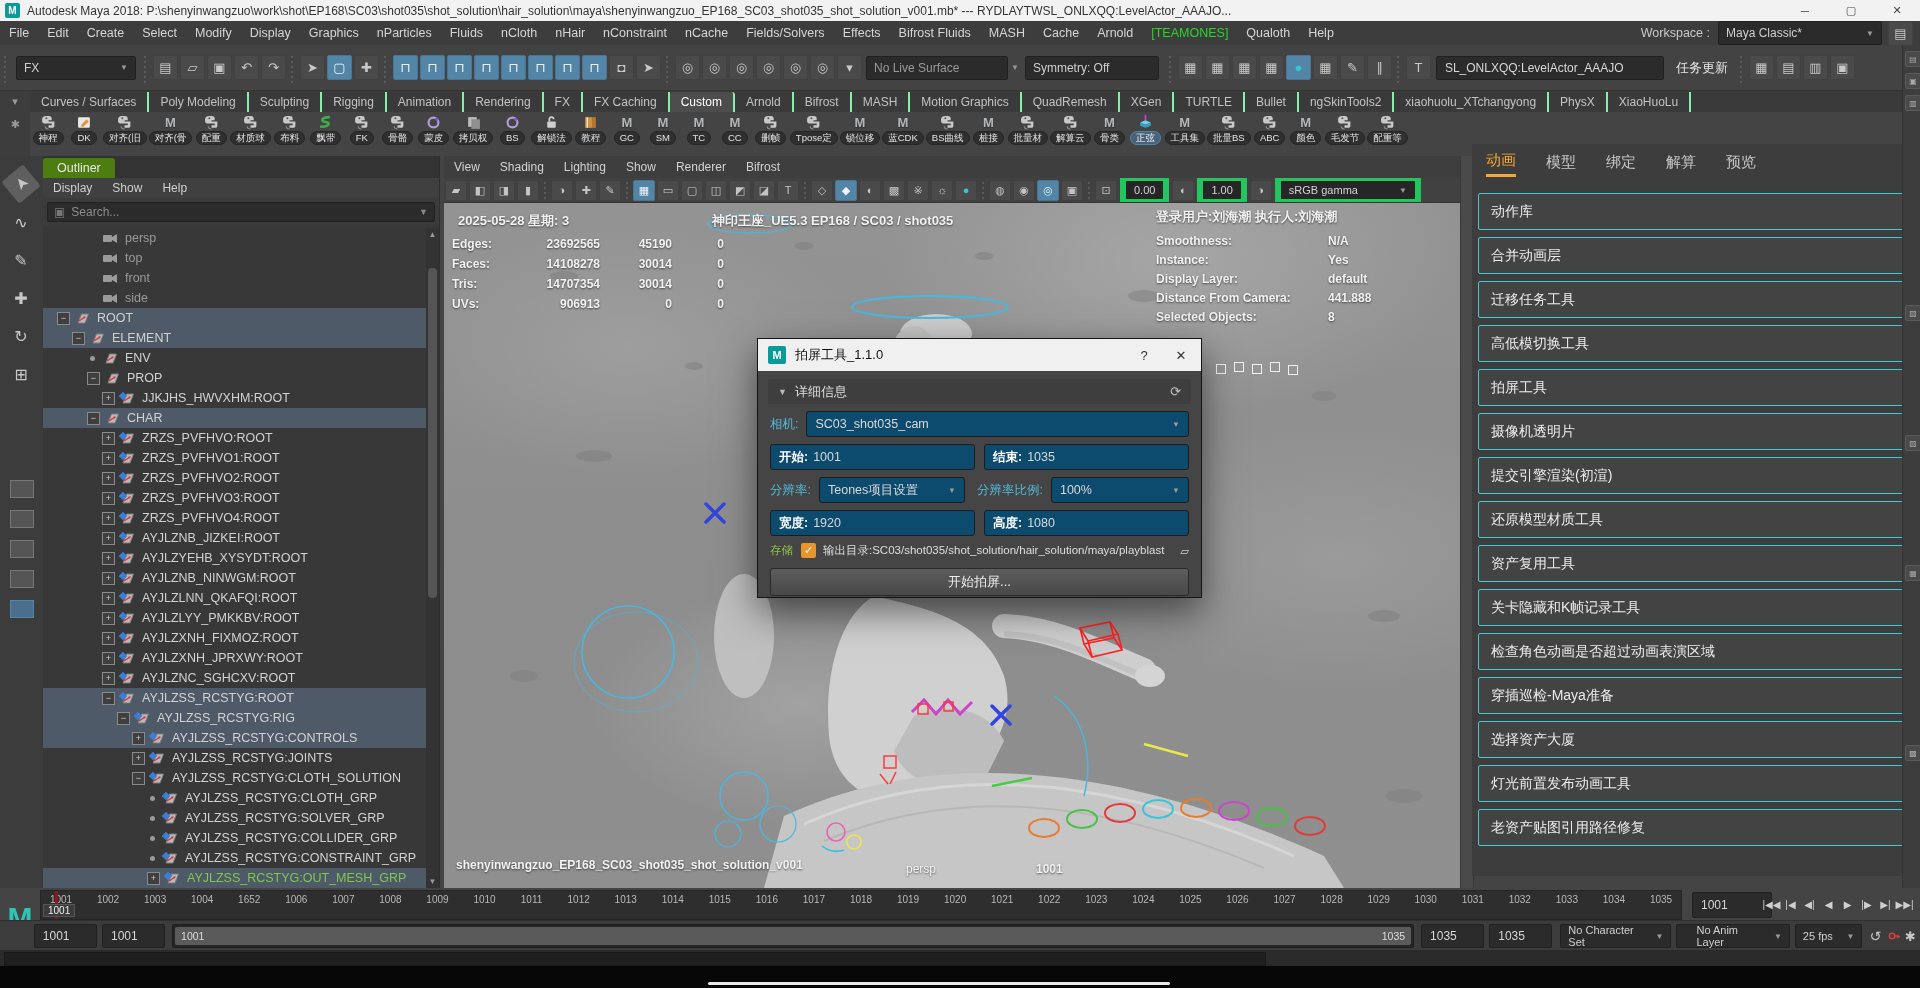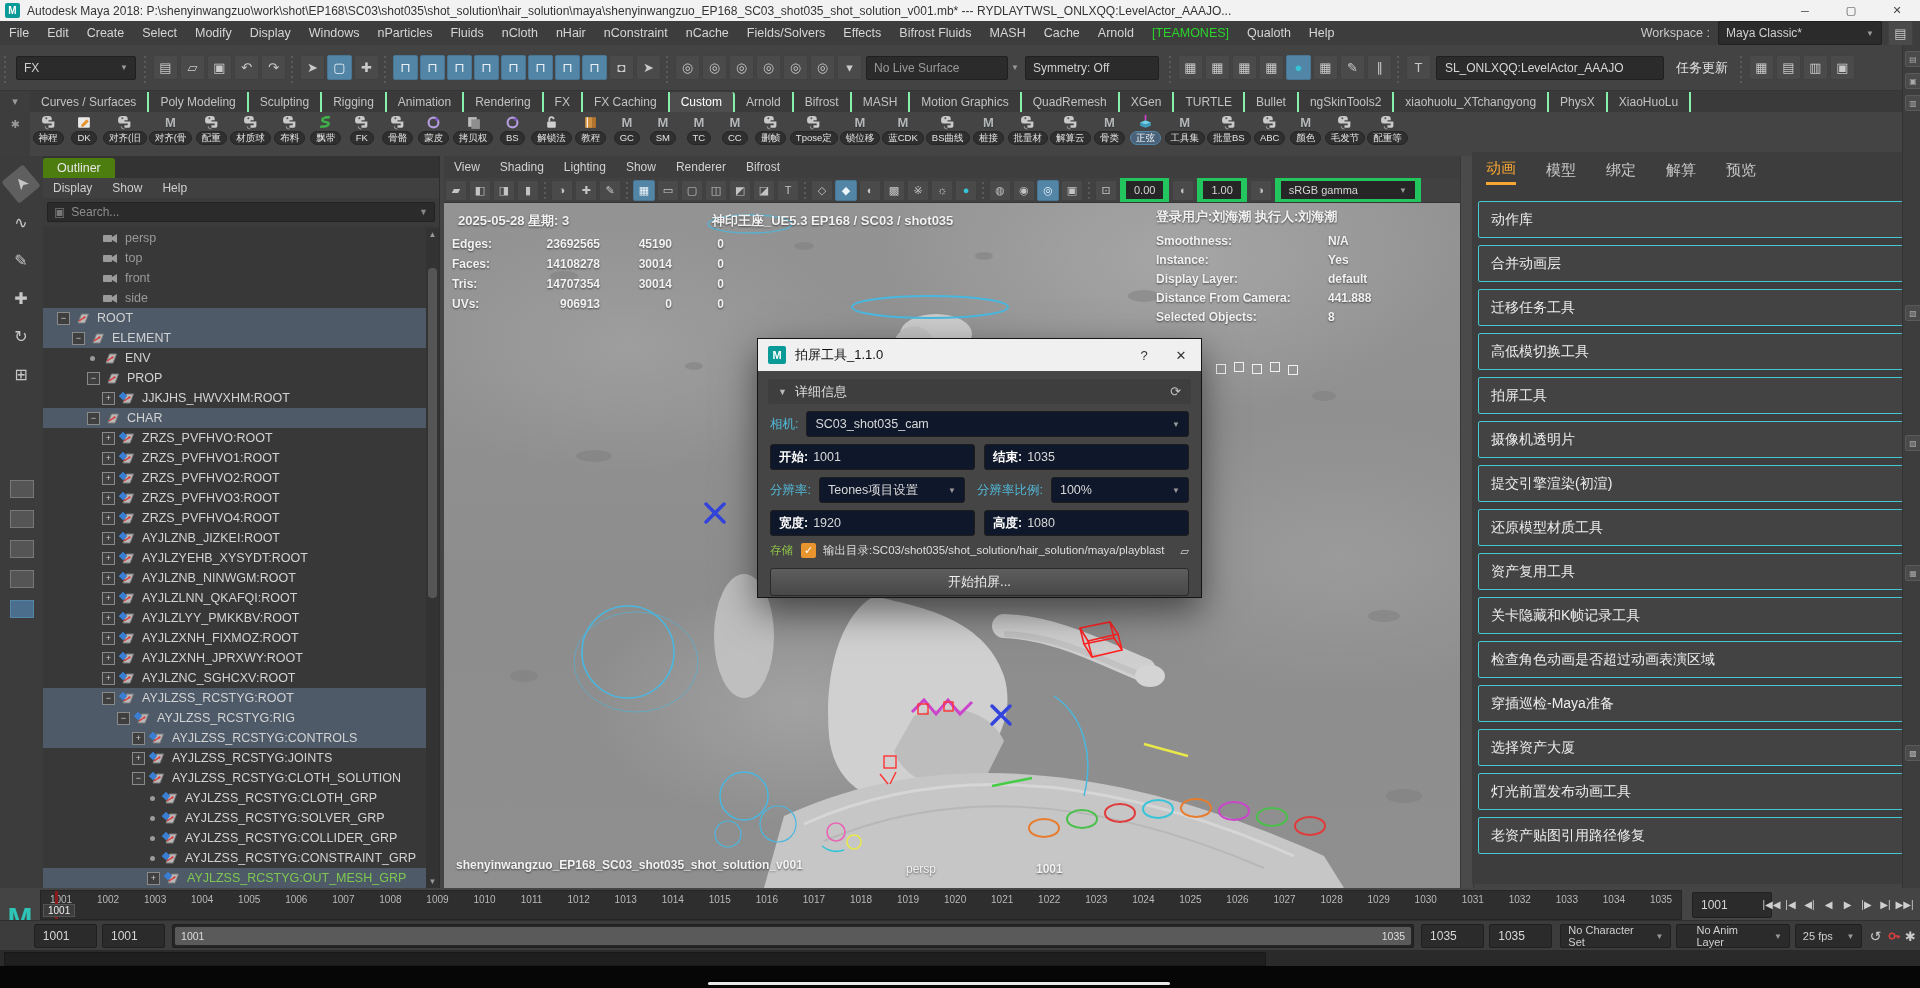--- a/index.html
+++ b/index.html
@@ -112,32 +112,32 @@
                    font-weight:bold;font-size:11px;display:flex;align-items:center;justify-content:center;}
   #dlg-title .q{margin-left:auto;width:34px;text-align:center;color:#333;font-size:13px;}
   #dlg-title .x{width:40px;text-align:center;color:#333;font-size:13px;}
   .dlg-section{margin:8px 10px 0 10px;height:25px;background:#3e3e3e;border-radius:3px;display:flex;
                align-items:center;color:#dfdfdf;font-size:13px;}
   .dlg-section .tri{color:#b8b8b8;font-size:9px;padding:0 8px 0 10px;}
   .dlg-section .refresh{margin-left:auto;padding-right:10px;color:#c0c0c0;font-size:13px;}
   .dlg-row{margin:7px 12px 0 12px;display:flex;align-items:center;font-size:12.5px;}
   .lbl-teal{color:#53b9d8;margin-right:8px;flex:none;}
   .lbl-green{color:#8fc349;margin-right:8px;flex:none;}
-  .dfield{background:#0f172a;border:1px solid #1d1d1d;border-radius:3px;height:24px;display:flex;
+  .dfield{background:#0c4a6e;border:1px solid #1d1d1d;border-radius:3px;height:24px;display:flex;
           align-items:center;color:#d8d8d8;padding:0 8px;}
   .dfield b{color:#fff;font-weight:bold;margin-right:5px;}
   .dchev{margin-left:auto;color:#9a9a9a;font-size:8px;}
   #dlg-btn{margin:10px 12px 0 12px;height:26px;background:linear-gradient(#5d5d5d,#484848);
            border:1px solid #2a2a2a;border-radius:3px;color:#eee;font-size:13px;display:flex;
            align-items:center;justify-content:center;}
   .chk{width:15px;height:15px;background:#e8952f;border-radius:2px;color:#fff;font-size:11px;font-weight:bold;
        display:inline-flex;align-items:center;justify-content:center;margin-right:7px;flex:none;}
   
   #rdivider{left:1460px;top:156px;width:12px;height:732px;background:#4a4a4a;border-left:1px solid #383838;border-right:1px solid #383838;}
-  #rightpanel{left:1472px;top:152px;width:430px;height:732px;background:#3d3d3d;overflow:hidden;}
+  #rightpanel{left:1472px;top:144px;width:430px;height:732px;background:#3d3d3d;overflow:hidden;}
   #rtabs{display:flex;align-items:center;height:40px;padding-left:14px;font-size:15px;color:#c8c8c8;}
   .rtab{margin-right:30px;padding-bottom:4px;}
   .rtab.active{color:#f7a832;border-bottom:3px solid #f7a832;}
   .rbtn{position:absolute;left:6px;width:412px;height:35px;background:#434343;border:1px solid #45c8d2;
         border-radius:2px;color:#ececec;font-size:14px;display:flex;align-items:center;padding-left:12px;}
   #edgestrip{left:1902px;top:45px;width:18px;height:843px;background:#3d3d3d;border-left:1px solid #333;}
   .eico{position:absolute;left:2px;width:14px;height:14px;border:1px solid #5a5a5a;background:#4a4a4a;
         color:#aaa;font-size:8px;display:flex;align-items:center;justify-content:center;border-radius:2px;}
   
   #mlogo{left:2px;top:890px;width:36px;height:56px;display:flex;align-items:center;justify-content:center;
@@ -176,21 +176,21 @@
   </div>
 
   <div id="menubar" class="abs">
     <div id="menu-items" class="row">
         <span class="mitem">File</span>
         <span class="mitem">Edit</span>
         <span class="mitem">Create</span>
         <span class="mitem">Select</span>
         <span class="mitem">Modify</span>
         <span class="mitem">Display</span>
-        <span class="mitem">Windows</span>
+        <span class="mitem">Graphics</span>
         <span class="mitem">nParticles</span>
         <span class="mitem">Fluids</span>
         <span class="mitem">nCloth</span>
         <span class="mitem">nHair</span>
         <span class="mitem">nConstraint</span>
         <span class="mitem">nCache</span>
         <span class="mitem">Fields/Solvers</span>
         <span class="mitem">Effects</span>
         <span class="mitem">Bifrost Fluids</span>
         <span class="mitem">MASH</span>
@@ -1274,21 +1274,21 @@
     <div class="eico" style="top:700px;">▩</div>
   </div>
 
   <div id="mlogo" class="abs">M</div>
   <div id="timeslider" class="abs">
     <div id="ticks">
         <span class="tick" style="left: 20px;">1001</span>
         <span class="tick" style="left: 67.0588px;">1002</span>
         <span class="tick" style="left: 114.118px;">1003</span>
         <span class="tick" style="left: 161.176px;">1004</span>
-        <span class="tick" style="left: 208.235px;">1005</span>
+        <span class="tick" style="left: 208.235px;">1652</span>
         <span class="tick" style="left: 255.294px;">1006</span>
         <span class="tick" style="left: 302.353px;">1007</span>
         <span class="tick" style="left: 349.412px;">1008</span>
         <span class="tick" style="left: 396.471px;">1009</span>
         <span class="tick" style="left: 443.529px;">1010</span>
         <span class="tick" style="left: 490.588px;">1011</span>
         <span class="tick" style="left: 537.647px;">1012</span>
         <span class="tick" style="left: 584.706px;">1013</span>
         <span class="tick" style="left: 631.765px;">1014</span>
         <span class="tick" style="left: 678.824px;">1015</span>

